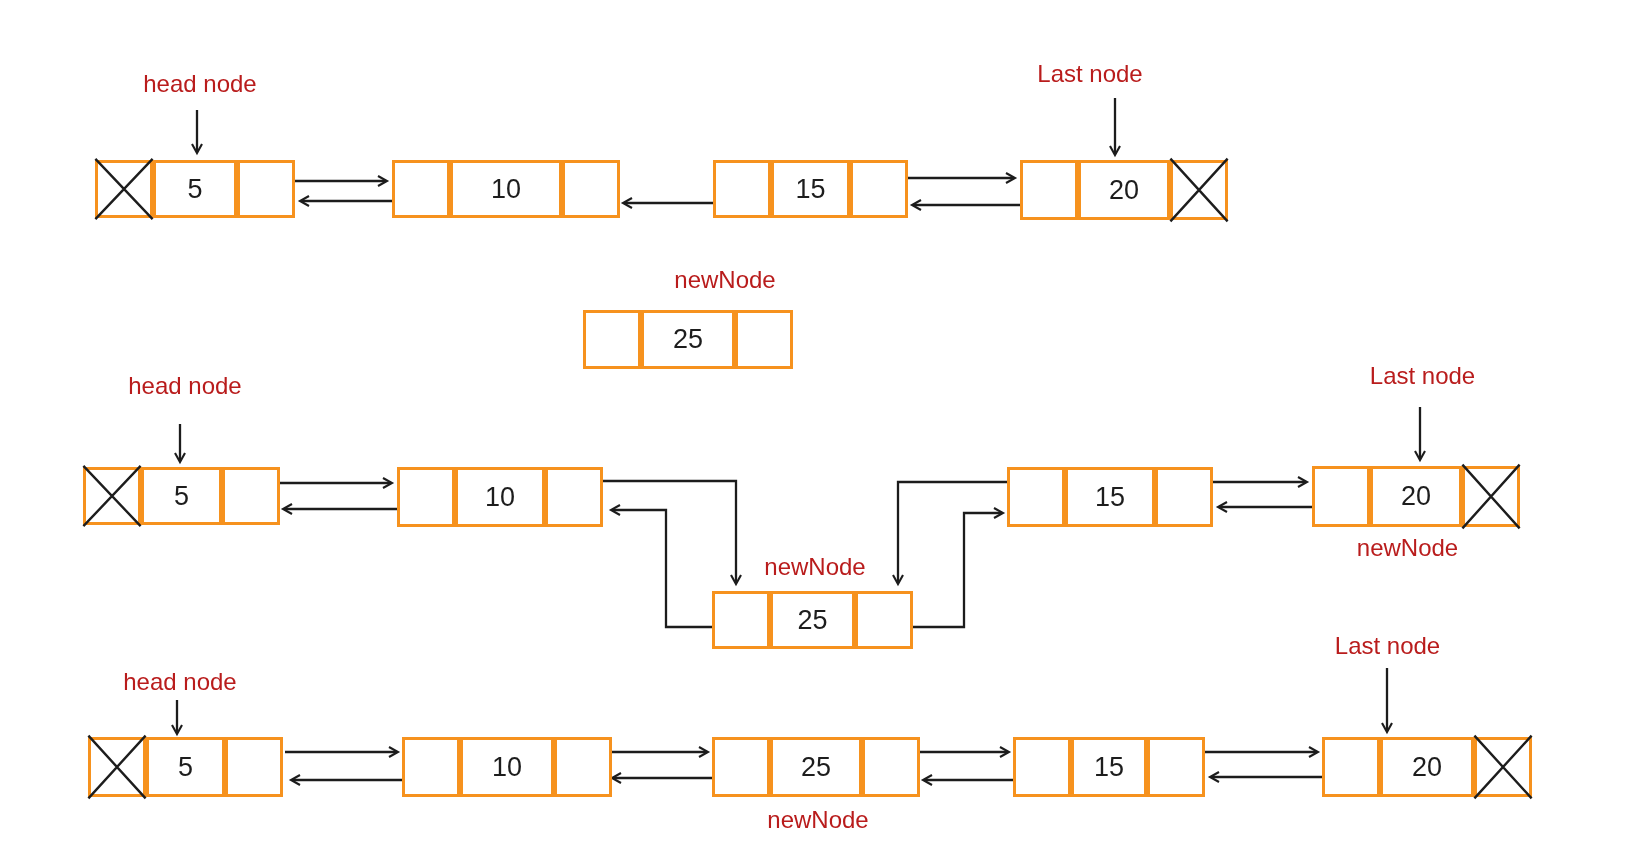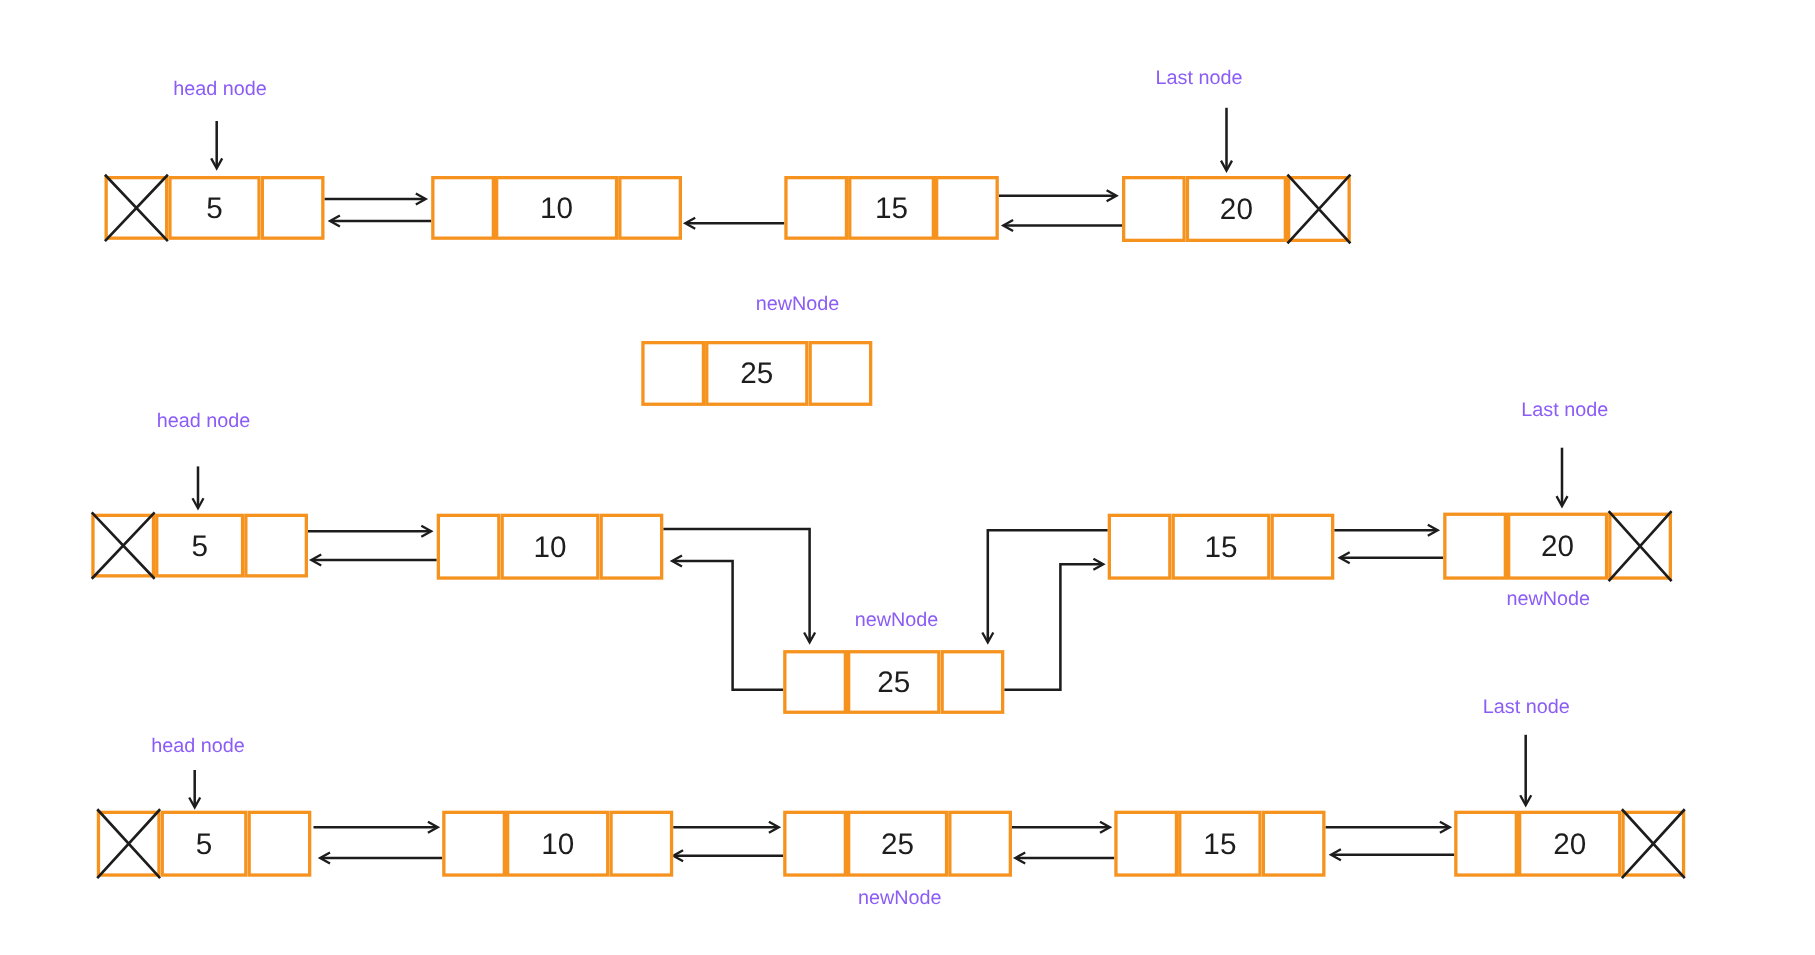--- a/index.html
+++ b/index.html
@@ -9,21 +9,21 @@
   }
   svg.wires{position:absolute;left:0;top:0;width:1650px;height:868px;pointer-events:none;}
   svg.wires line, svg.wires polyline{stroke:#1c1c1c;stroke-width:2.3;fill:none;}
   .node{position:absolute;display:flex;box-sizing:border-box;}
   .cell{border:3px solid #F6921E;background:#ffffff;box-sizing:border-box;height:100%;}
   .cell.side{width:58px;flex:0 0 58px;}
   .cell.data{flex:1 1 auto;display:flex;align-items:center;justify-content:center;
              font-size:27px;line-height:1;color:#1d1d1d;}
   .xmark{width:100%;height:100%;display:block;overflow:visible;}
   .xmark path{stroke:#1d1d1d;stroke-width:2.4;fill:none;vector-effect:non-scaling-stroke;}
-  .lbl{position:absolute;font-size:18px;line-height:1.15;text-align:center;white-space:nowrap;color:#8b5cf6;}
+  .lbl{position:absolute;font-size:24px;line-height:1.15;text-align:center;white-space:nowrap;color:#b91c1c;}
 </style>
 </head>
 <body>
 
 <div class="canvas">
 
   <svg class="wires">
     <defs>
       <marker id="ah" viewBox="0 0 14 14" markerWidth="14" markerHeight="14" refX="10" refY="7" orient="auto" markerUnits="userSpaceOnUse">
         <path d="M2,2 L11,7 L2,12" fill="none" stroke="#1c1c1c" stroke-width="2.1"></path>

